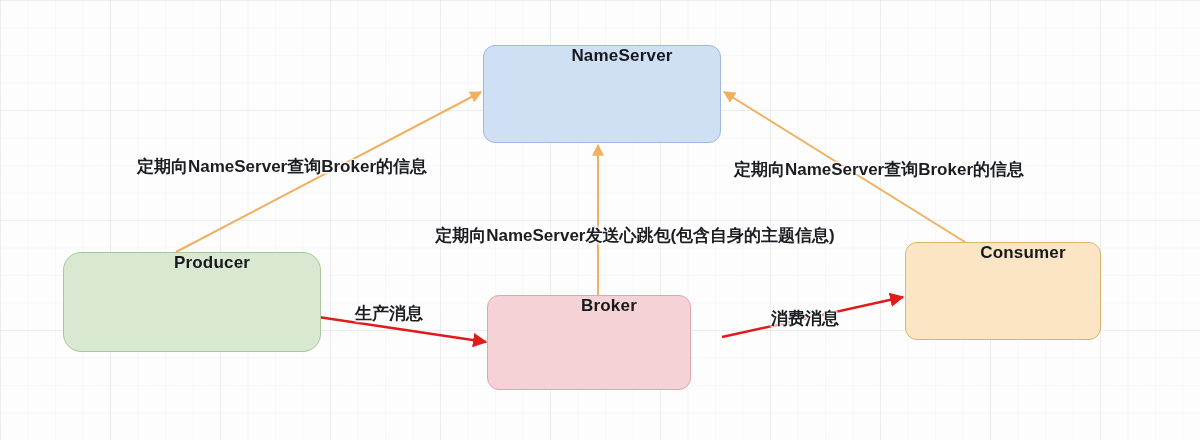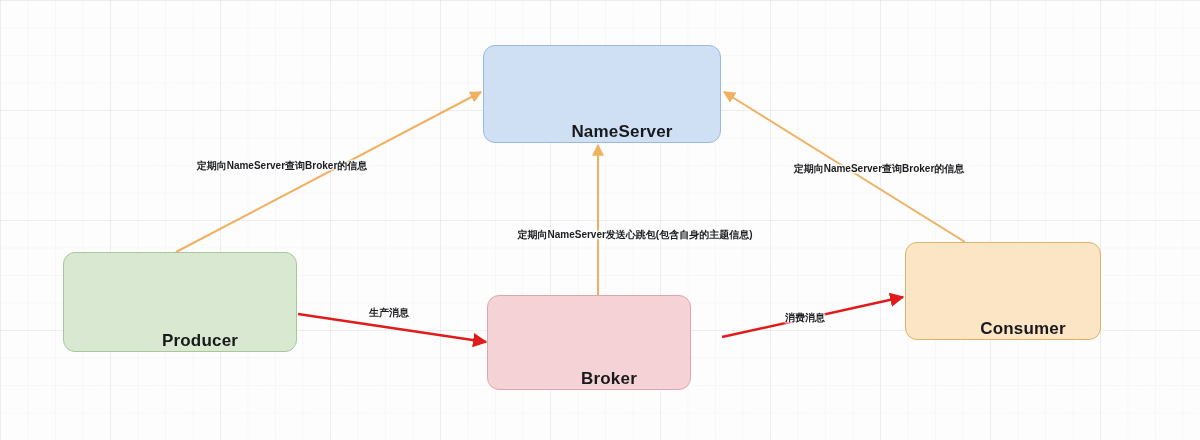--- a/index.html
+++ b/index.html
@@ -27,36 +27,36 @@
     width: 1200px;
     height: 440px;
   }
   .node {
     position: absolute;
     box-sizing: border-box;
     border-radius: 12px;
     border-width: 1.5px;
     border-style: solid;
     display: flex;
-    align-items: flex-end;
+    align-items: flex-start;
     justify-content: center;
     z-index: 3;
     padding-left: 40px;
   }
   .node-label {
     font-size: 17px;
     font-weight: bold;
     color: #17191c;
     letter-spacing: 0.2px;
     white-space: nowrap;
   }
   .edge-label {
     position: absolute;
     z-index: 4;
-    font-size: 10px;
+    font-size: 17px;
     font-weight: bold;
     color: #1b1d20;
     white-space: nowrap;
     transform: translate(-50%, -50%);
     letter-spacing: 0px;
     text-shadow:
       0 0 3px #fdfdfd, 0 0 3px #fdfdfd, 0 0 2px #fdfdfd,
       1px 0 2px #fdfdfd, -1px 0 2px #fdfdfd, 0 1px 2px #fdfdfd, 0 -1px 2px #fdfdfd;
   }
 </style>
@@ -80,21 +80,21 @@
         <line x1="598" y1="296" x2="598" y2="145" stroke="#f0b060" stroke-width="2" marker-end="url(#arrow-orange)"></line>
         <line x1="298" y1="314" x2="486" y2="342" stroke="#e01b1b" stroke-width="2.4" marker-end="url(#arrow-red)"></line>
         <line x1="722" y1="337" x2="903" y2="297" stroke="#e01b1b" stroke-width="2.4" marker-end="url(#arrow-red)"></line>
       </g>
   </svg>
 
   <div class="node" id="node-0" style="left: 483px; top: 45px; width: 238px; height: 98px; background: rgb(207, 224, 245); border-color: rgb(156, 185, 221);">
     <span class="node-label">NameServer</span>
   </div>
 
-  <div class="node" id="node-1" style="left: 63px; top: 252px; width: 234px; height: 100px; background: rgb(217, 232, 209); border-color: rgb(168, 199, 155);">
+  <div class="node" id="node-1" style="left: 63px; top: 252px; width: 258px; height: 100px; background: rgb(217, 232, 209); border-color: rgb(168, 199, 155); border-radius: 18px;">
     <span class="node-label">Producer</span>
   </div>
 
   <div class="node" id="node-2" style="left: 487px; top: 295px; width: 204px; height: 95px; background: rgb(245, 210, 214); border-color: rgb(224, 166, 174);">
     <span class="node-label">Broker</span>
   </div>
 
   <div class="node" id="node-3" style="left: 905px; top: 242px; width: 196px; height: 98px; background: rgb(252, 229, 197); border-color: rgb(217, 180, 106);">
     <span class="node-label">Consumer</span>
   </div>

